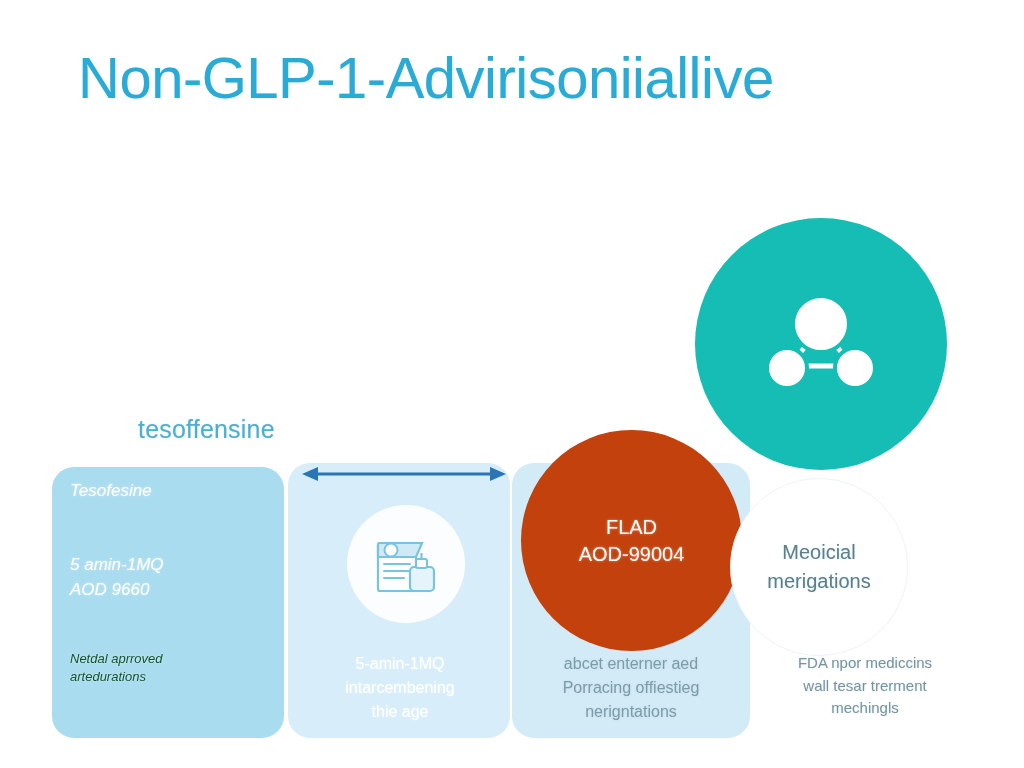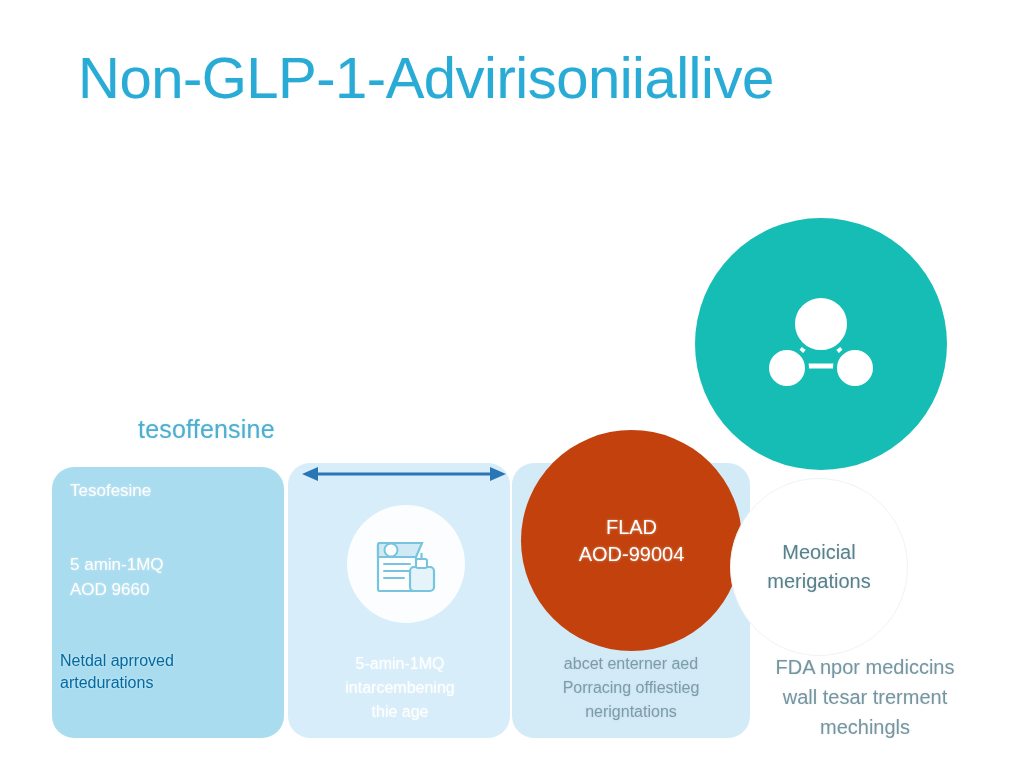--- a/index.html
+++ b/index.html
@@ -53,20 +53,21 @@
     position: absolute;
     box-sizing: border-box;
     border-radius: 22px;
   }
   #card-1 {
     left: 52px;
     top: 467px;
     width: 232px;
     height: 271px;
     background: #A9DCEF;
+    font-style: italic;
   }
   #card-2 {
     left: 288px;
     top: 463px;
     width: 222px;
     height: 275px;
     background: #D7EDF9;
   }
   #card-3 {
     left: 512px;
@@ -98,26 +99,26 @@
     left: 18px;
     top: 86px;
     font-size: 17px;
     line-height: 1.45;
     color: #ffffff;
     text-shadow: 0 0 3px rgba(255,255,255,0.5);
     white-space: nowrap;
   }
   .c1-foot {
     position: absolute;
-    left: 8px;
+    left: 18px;
     top: 183px;
     width: 200px;
-    font-size: 16px;
+    font-size: 13px;
     line-height: 1.35;
-    color: #0369a1;
+    color: #14532d;
     text-shadow: 0 0 3px rgba(255,255,255,0.5);
   }
 
   
   #arrow-wrap {
     position: absolute;
     left: 300px;
     top: 460px;
     width: 208px;
     height: 28px;
@@ -219,21 +220,21 @@
     line-height: 1.45;
     color: #59808B;
     text-shadow: 0 0 2px rgba(140,175,190,0.35);
   }
   .c4-foot {
     position: absolute;
     left: 762px;
     top: 652px;
     width: 206px;
     text-align: center;
-    font-size: 20px;
+    font-size: 15px;
     line-height: 1.5;
     color: #77959F;
     text-shadow: 0 0 2px rgba(160,190,205,0.4);
   }
 </style>
 </head>
 <body>
 
 <div id="stage">
 

